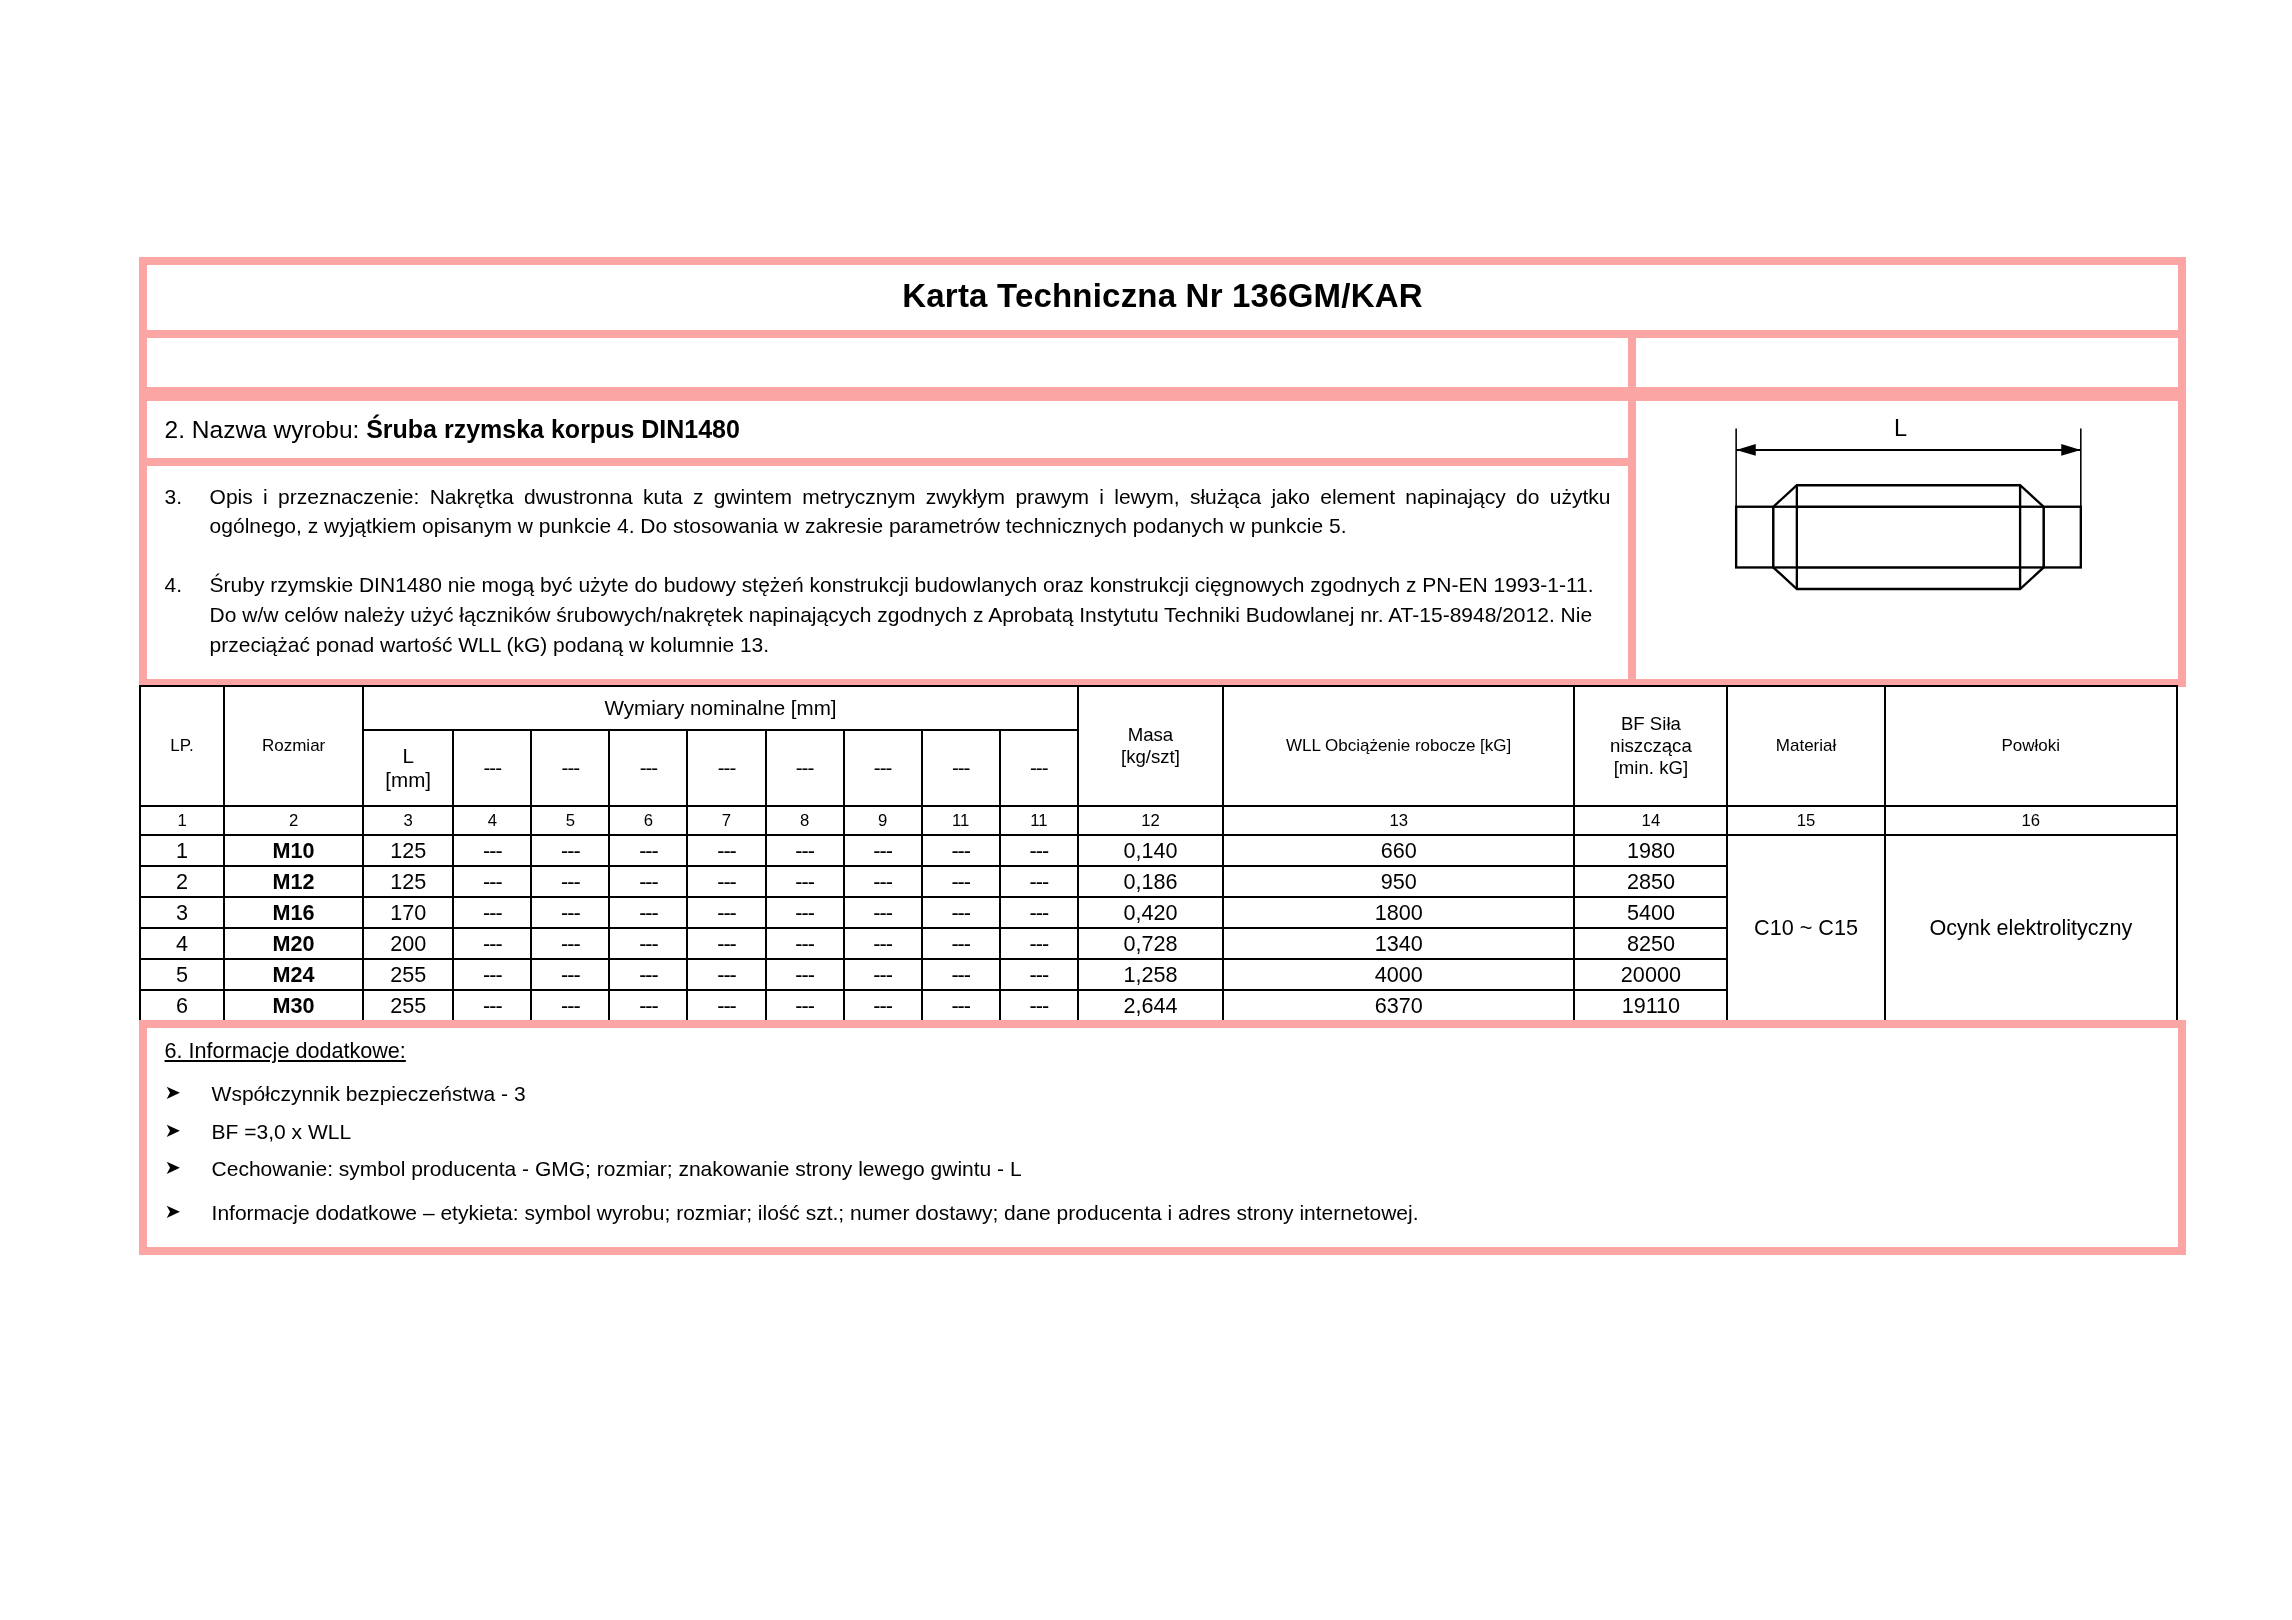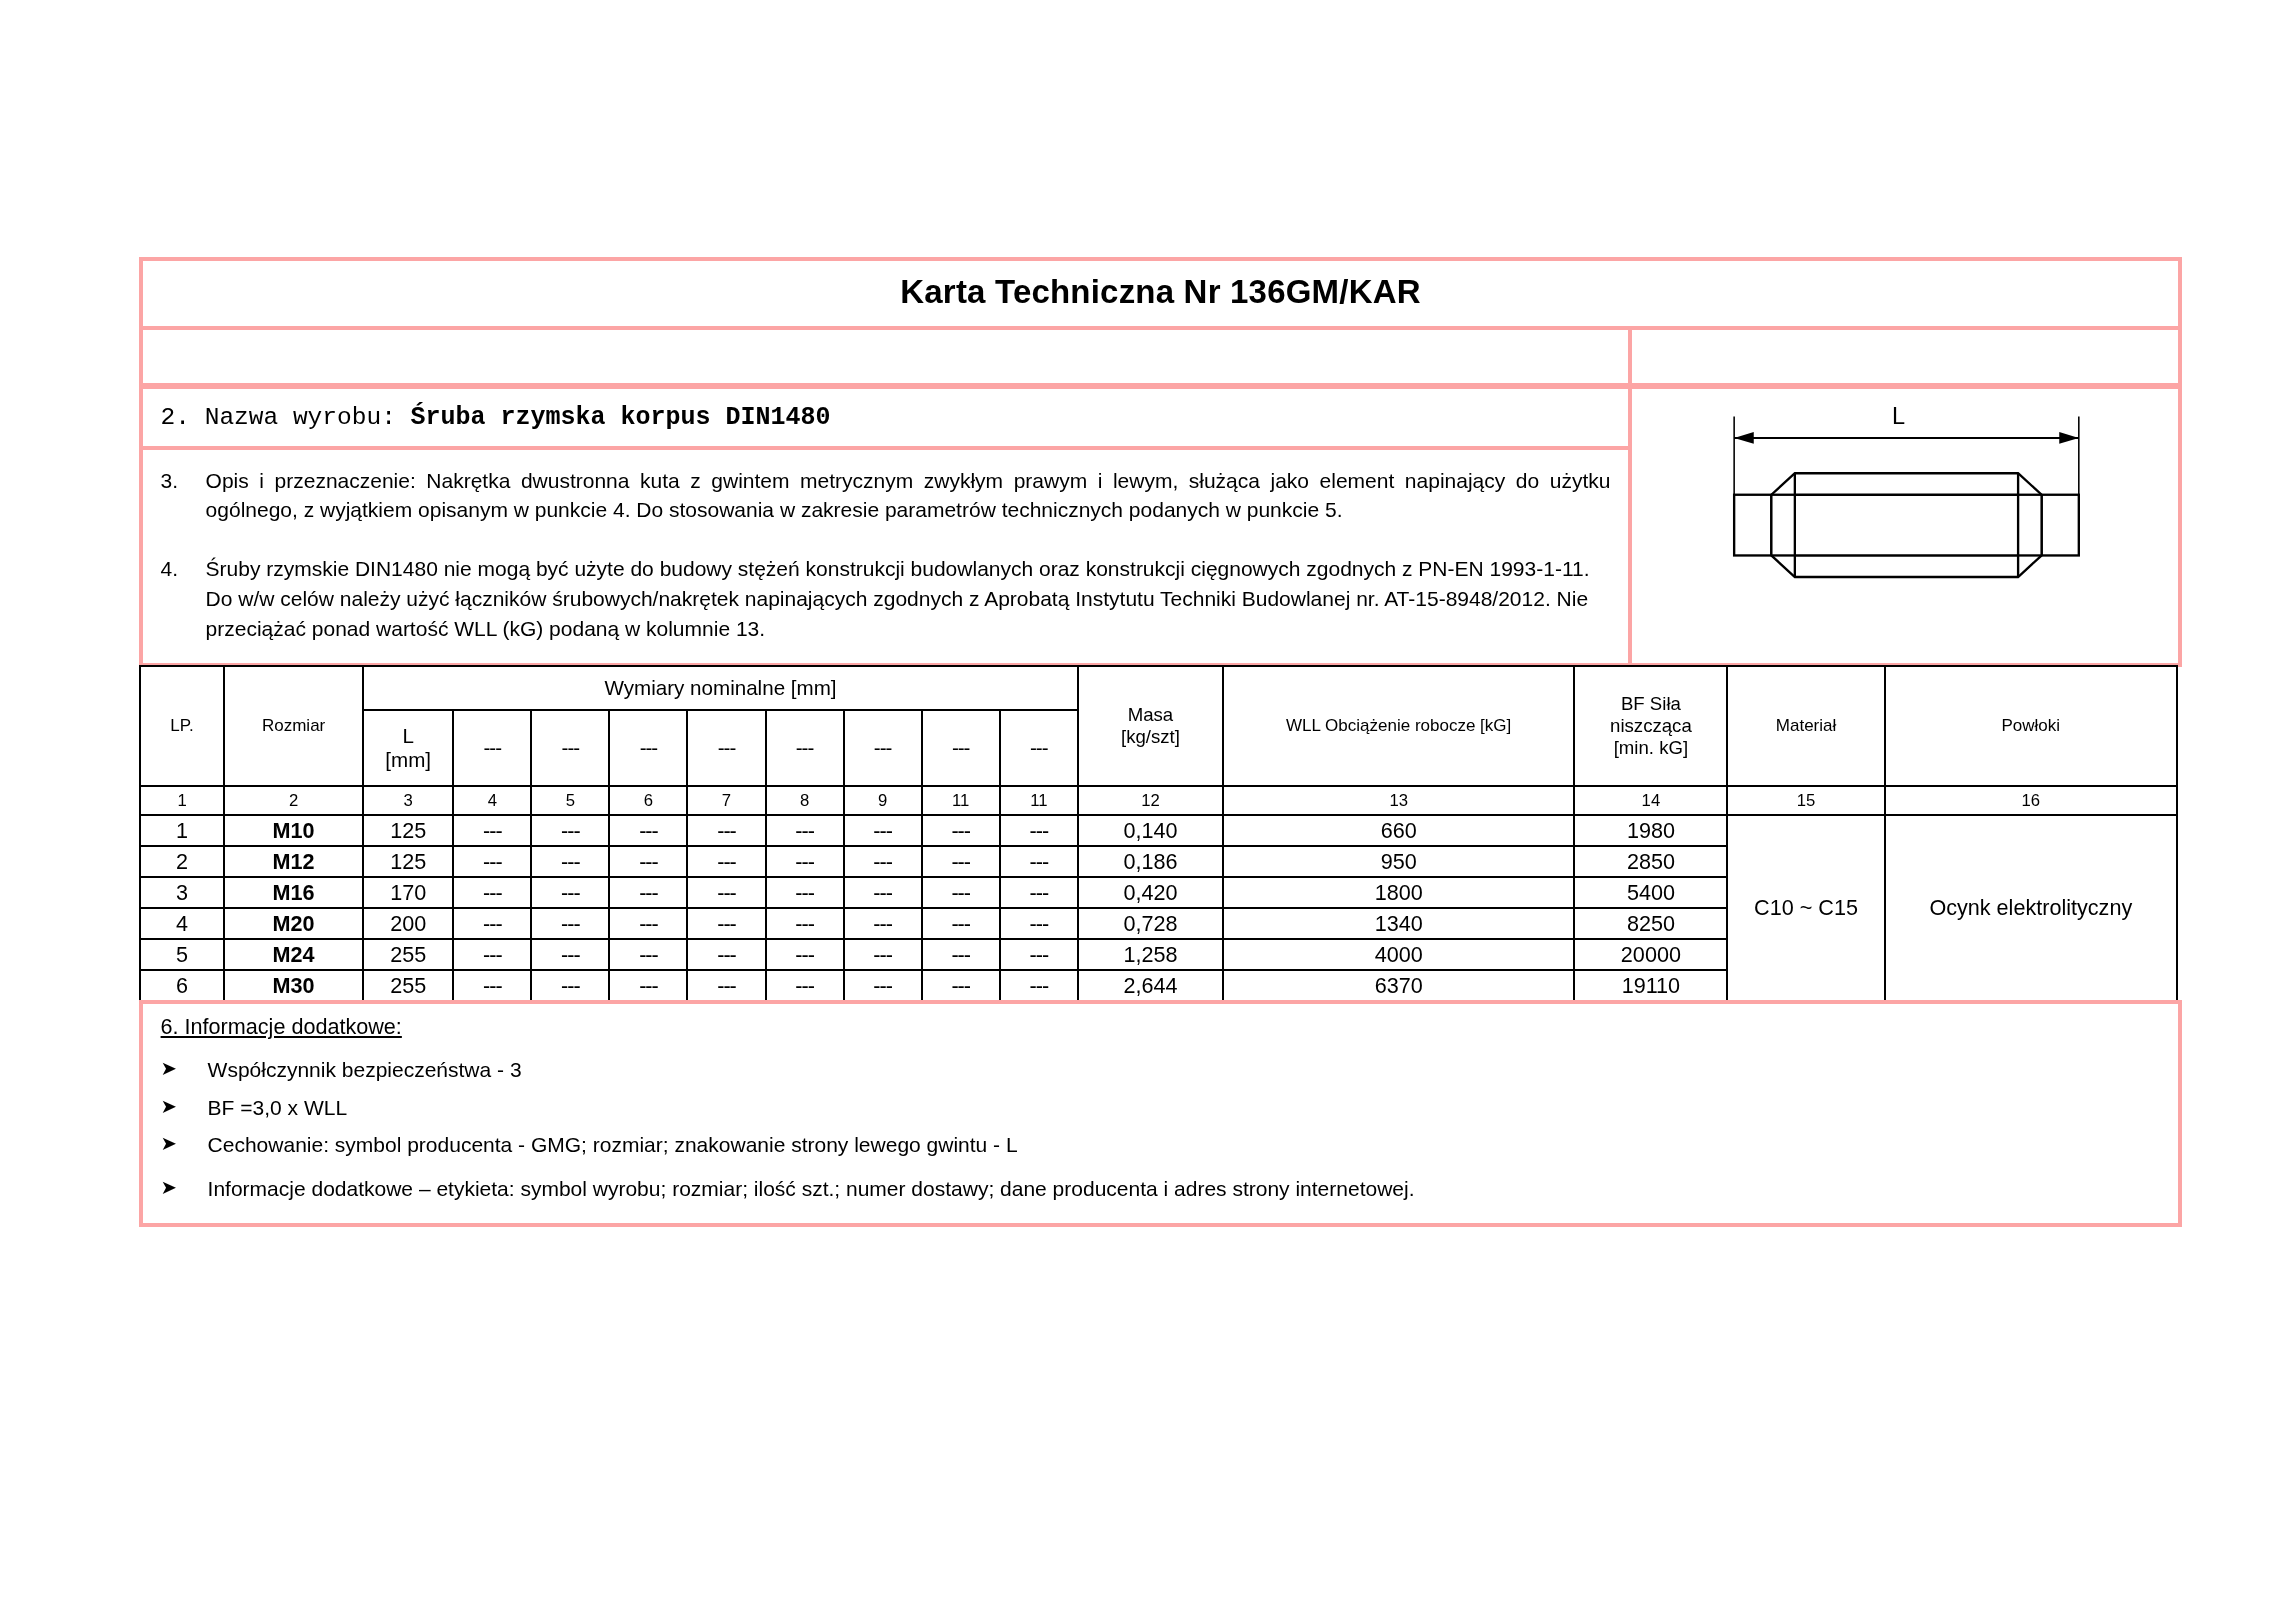--- a/index.html
+++ b/index.html
@@ -20,42 +20,42 @@
     top: 257px;
     width: 2039px;
   }
 
   table.doc {
     width: 2039px;
     border-collapse: collapse;
     table-layout: fixed;
   }
   table.doc > tbody > tr > td {
-    border: 4px solid #fca5a5;
+    border: 8px solid #fca5a5;
     padding: 0;
     vertical-align: top;
   }
 
   
   .title-cell {
     text-align: center;
     padding: 11.8px 0 15.7px 0 !important;
   }
   .title-text {
     font-size: 33px;
     font-weight: bold;
     letter-spacing: 0.2px;
   }
 
   
   .blank-band { height: 57px; }
   .blank-band td { border: 2px solid #000; }
 
   
-  .name-cell { padding: 13.7px 0 13.7px 17.6px !important; font-family: Liberation Mono, monospace; }
+  .name-cell { padding: 13.7px 0 13.7px 17.6px !important; }
   .name-line {
     font-size: 24.5px;
   }
   .name-line b { font-size: 25px; }
 
   
   .desc-cell { padding: 15.7px 17.6px 19.6px 17.6px !important; }
   .para {
     display: flex;
     font-size: 21px;

